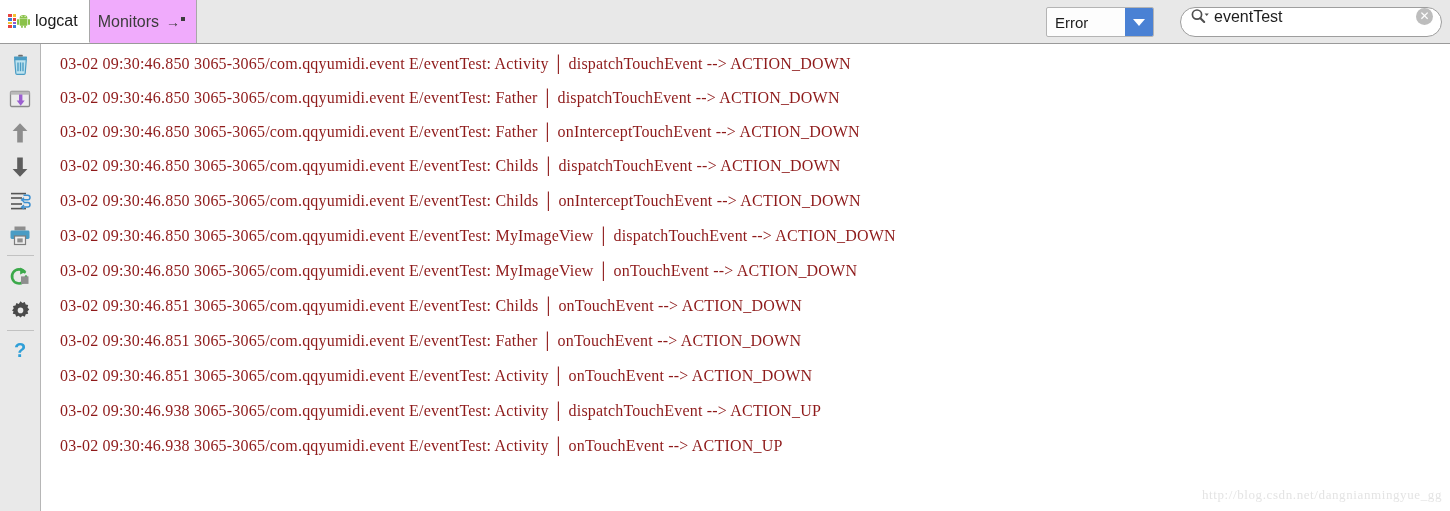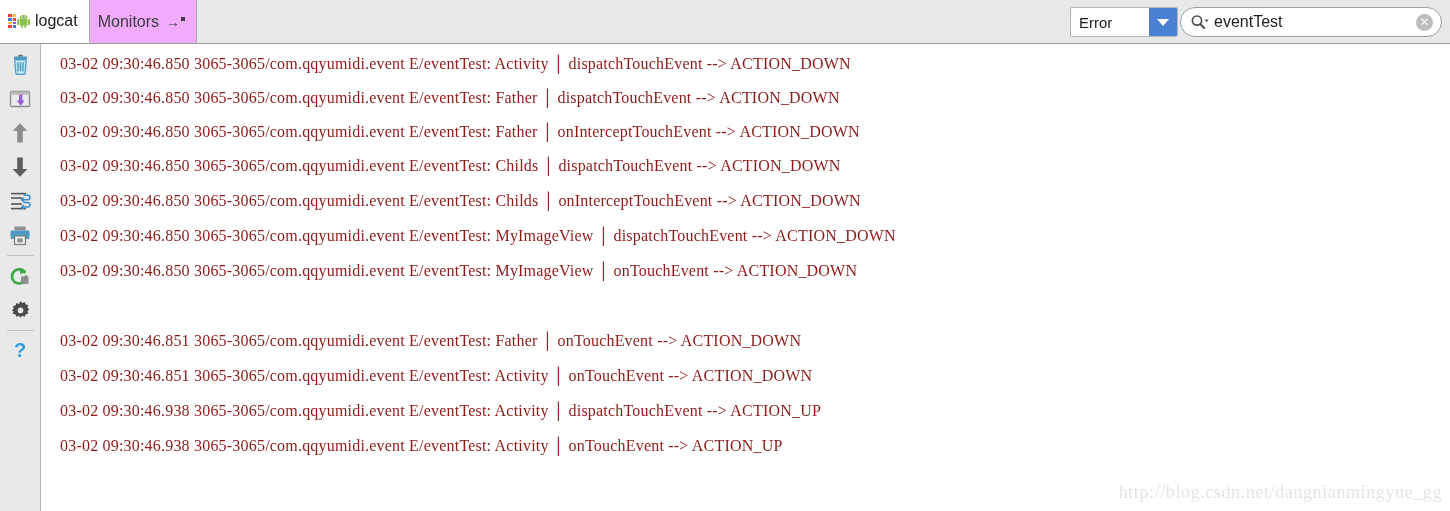--- a/index.html
+++ b/index.html
@@ -93,21 +93,21 @@
     vertical-align: super;
     margin-left: 1px;
   }
 
   
   .toolbar-right {
     position: absolute;
     right: 8px; top: 6px;
     display: flex;
     align-items: center;
-    gap: 2px;
+    gap: 26px;
     height: 32px;
   }
   .level-select {
     display: flex;
     align-items: center;
     width: 108px;
     height: 30px;
     background: #fdfdfd;
     border: 1px solid #b4b4b4;
     border-radius: 2px;
@@ -133,21 +133,21 @@
   .level-select .arrowbtn .caret {
     width: 0; height: 0;
     border-left: 6px solid transparent;
     border-right: 6px solid transparent;
     border-top: 7px solid #ffffff;
   }
 
   .searchbox {
     position: relative;
     display: flex;
-    align-items: center;
+    align-items: flex-start;
     width: 262px;
     height: 30px;
     background: #ffffff;
     border: 1px solid #9e9e9e;
     border-radius: 16px;
     box-sizing: border-box;
     padding: 0 8px 0 9px;
     cursor: text;
   }
   .searchbox .mag {
@@ -222,21 +222,21 @@
     font-family: "Liberation Serif", serif;
     font-size: 16px;
     letter-spacing: 0.2px;
     color: #8e1a1a;
   }
   .watermark {
     position: absolute;
     right: 8px;
     bottom: 8px;
     font-family: "Liberation Serif", serif;
-    font-size: 18px;
+    font-size: 13px;
     letter-spacing: 0.6px;
     color: #e4e4e4;
     white-space: pre;
     user-select: none;
   }
 </style>
 </head>
 <body>
 
 <div id="app">
@@ -387,20 +387,21 @@
   </div>
 
   <div class="logarea">
     <div class="log-line" style="top:8px">03-02 09:30:46.850 3065-3065/com.qqyumidi.event E/eventTest: Activity │ dispatchTouchEvent --&gt; ACTION_DOWN</div>
     <div class="log-line" style="top:42px">03-02 09:30:46.850 3065-3065/com.qqyumidi.event E/eventTest: Father │ dispatchTouchEvent --&gt; ACTION_DOWN</div>
     <div class="log-line" style="top:76px">03-02 09:30:46.850 3065-3065/com.qqyumidi.event E/eventTest: Father │ onInterceptTouchEvent --&gt; ACTION_DOWN</div>
     <div class="log-line" style="top:110px">03-02 09:30:46.850 3065-3065/com.qqyumidi.event E/eventTest: Childs │ dispatchTouchEvent --&gt; ACTION_DOWN</div>
     <div class="log-line" style="top:145px">03-02 09:30:46.850 3065-3065/com.qqyumidi.event E/eventTest: Childs │ onInterceptTouchEvent --&gt; ACTION_DOWN</div>
     <div class="log-line" style="top:180px">03-02 09:30:46.850 3065-3065/com.qqyumidi.event E/eventTest: MyImageView │ dispatchTouchEvent --&gt; ACTION_DOWN</div>
     <div class="log-line" style="top:215px">03-02 09:30:46.850 3065-3065/com.qqyumidi.event E/eventTest: MyImageView │ onTouchEvent --&gt; ACTION_DOWN</div>
+    <div class="log-line" style="top:250px">03-02 09:30:46.851 3065-3065/com.qqyumidi.event E/eventTest: Childs │ onTouchEvent --&gt; ACTION_DOWN</div>
     <div class="log-line" style="top:285px">03-02 09:30:46.851 3065-3065/com.qqyumidi.event E/eventTest: Father │ onTouchEvent --&gt; ACTION_DOWN</div>
     <div class="log-line" style="top:320px">03-02 09:30:46.851 3065-3065/com.qqyumidi.event E/eventTest: Activity │ onTouchEvent --&gt; ACTION_DOWN</div>
     <div class="log-line" style="top:355px">03-02 09:30:46.938 3065-3065/com.qqyumidi.event E/eventTest: Activity │ dispatchTouchEvent --&gt; ACTION_UP</div>
     <div class="log-line" style="top:390px">03-02 09:30:46.938 3065-3065/com.qqyumidi.event E/eventTest: Activity │ onTouchEvent --&gt; ACTION_UP</div>
 
     <div class="watermark">http://blog.csdn.net/dangnianmingyue_gg</div>
   </div>
 
 </div>
 

